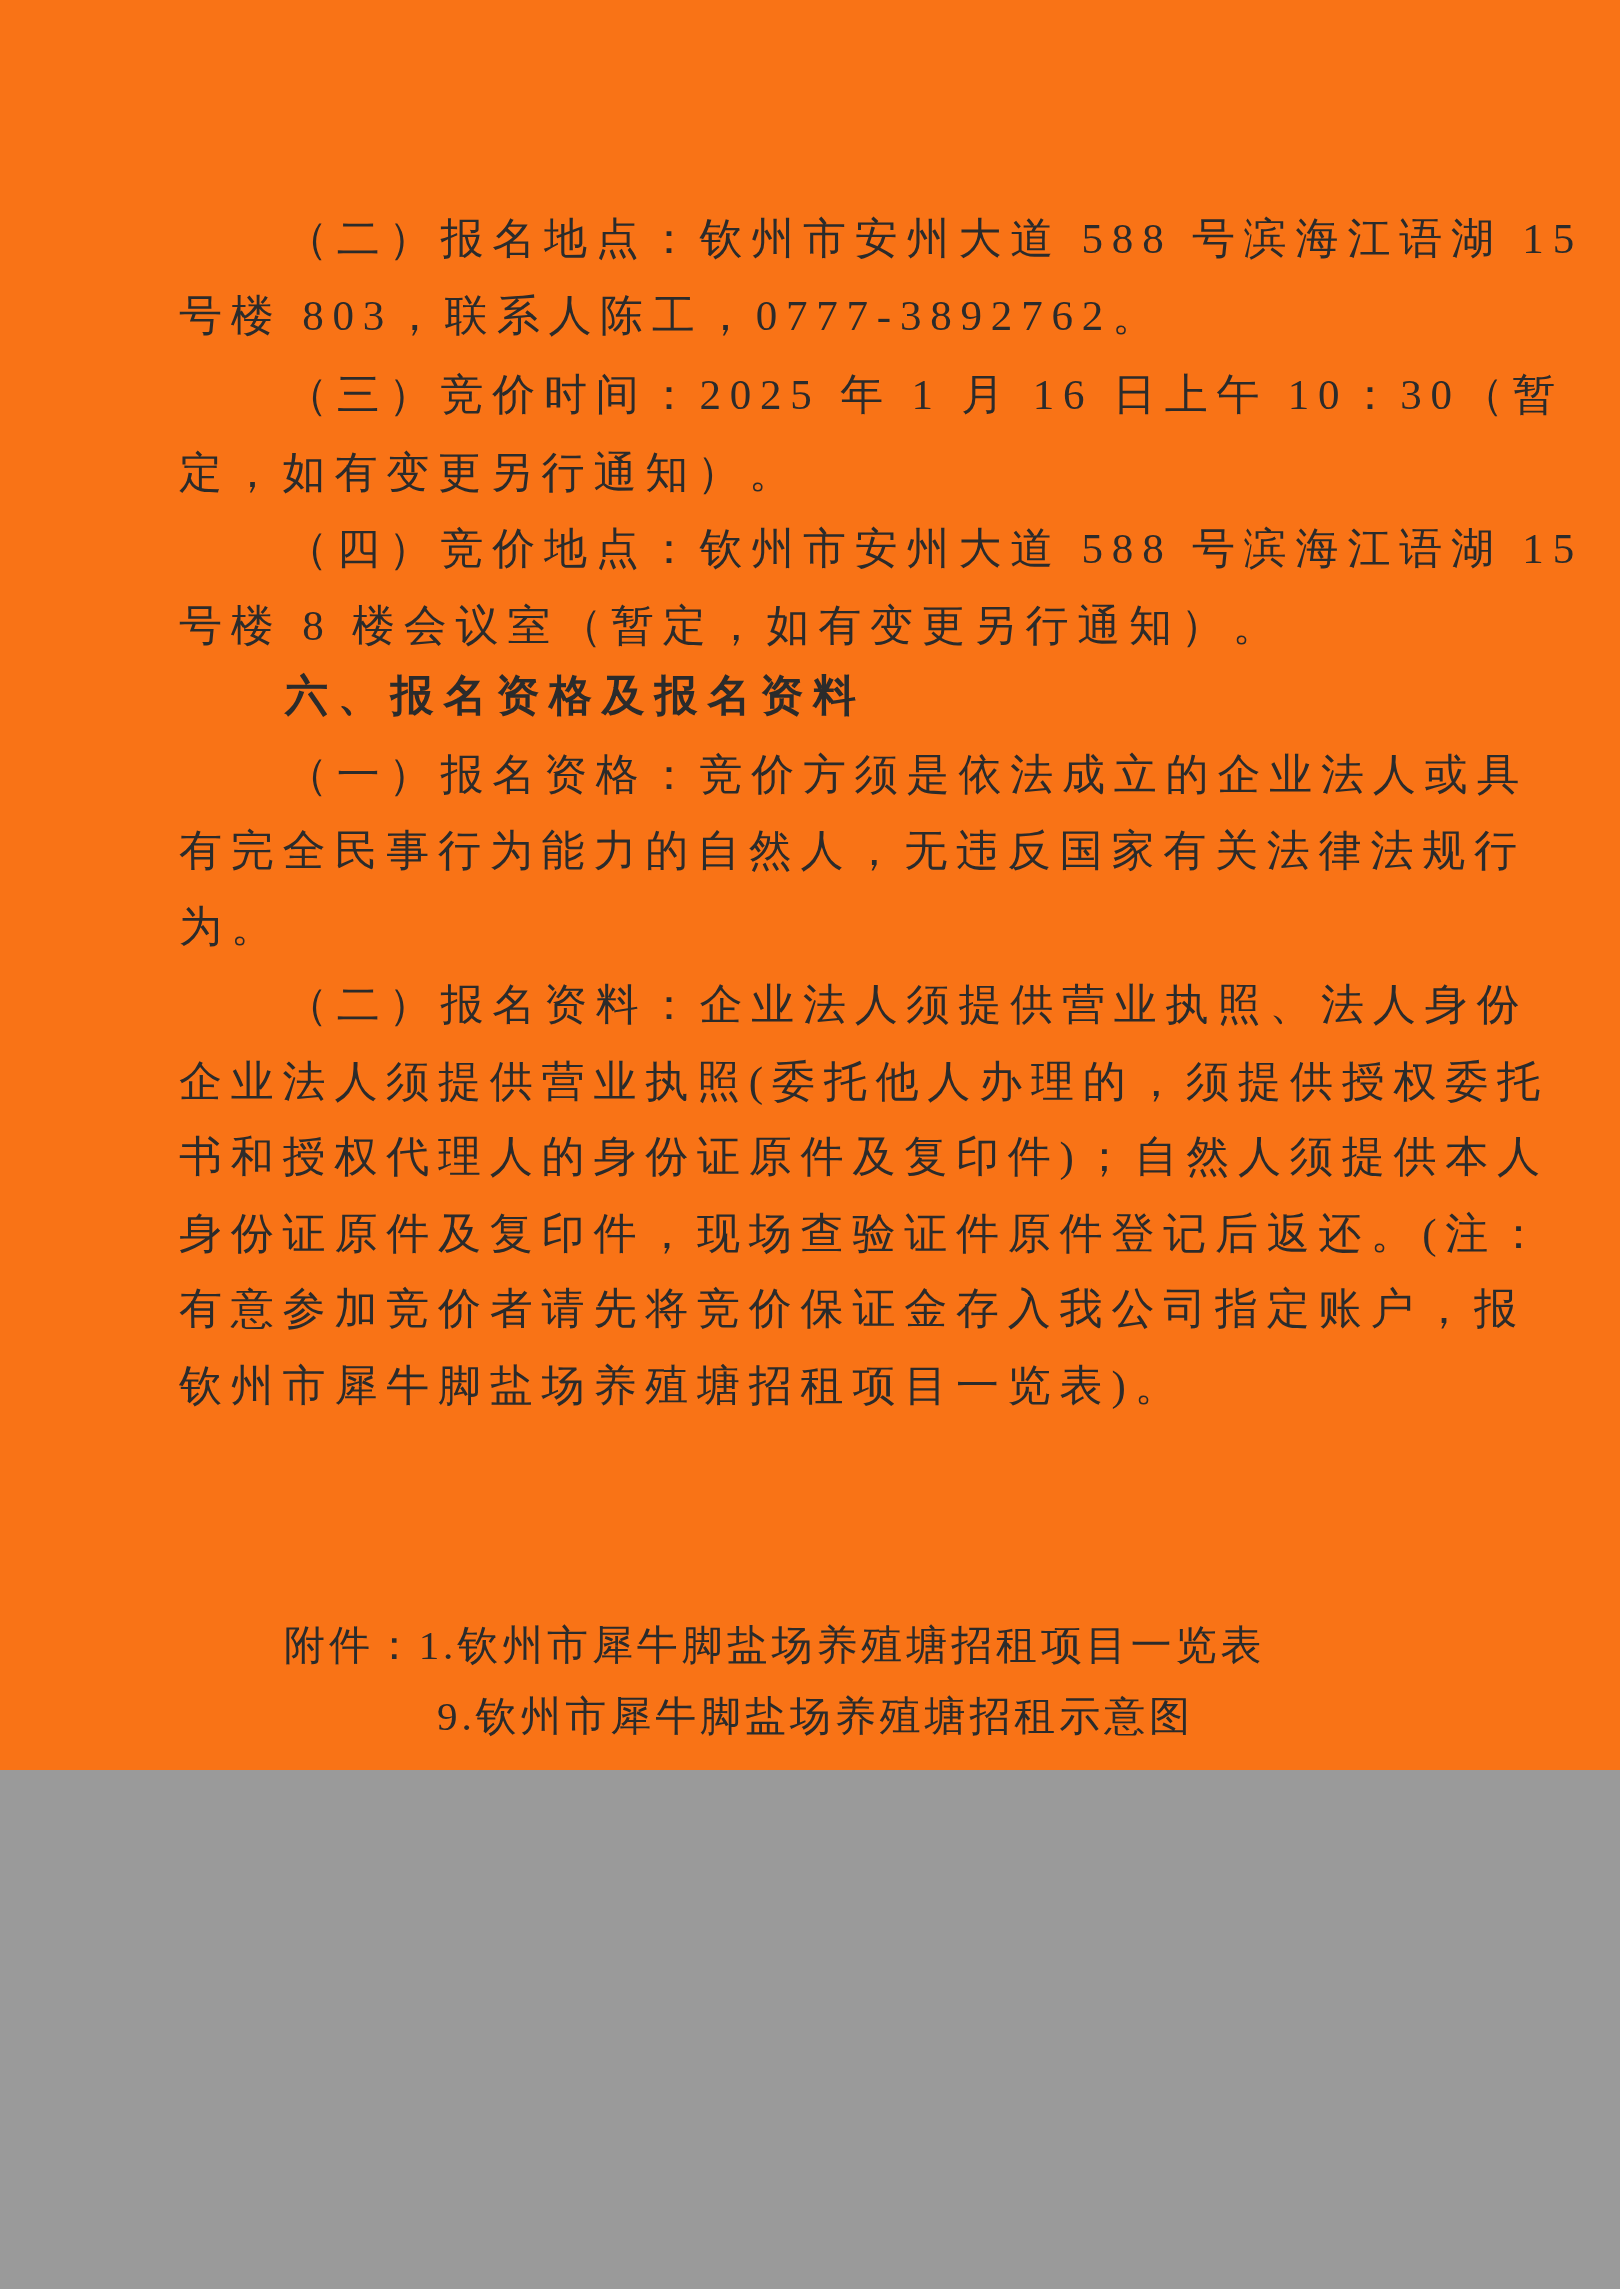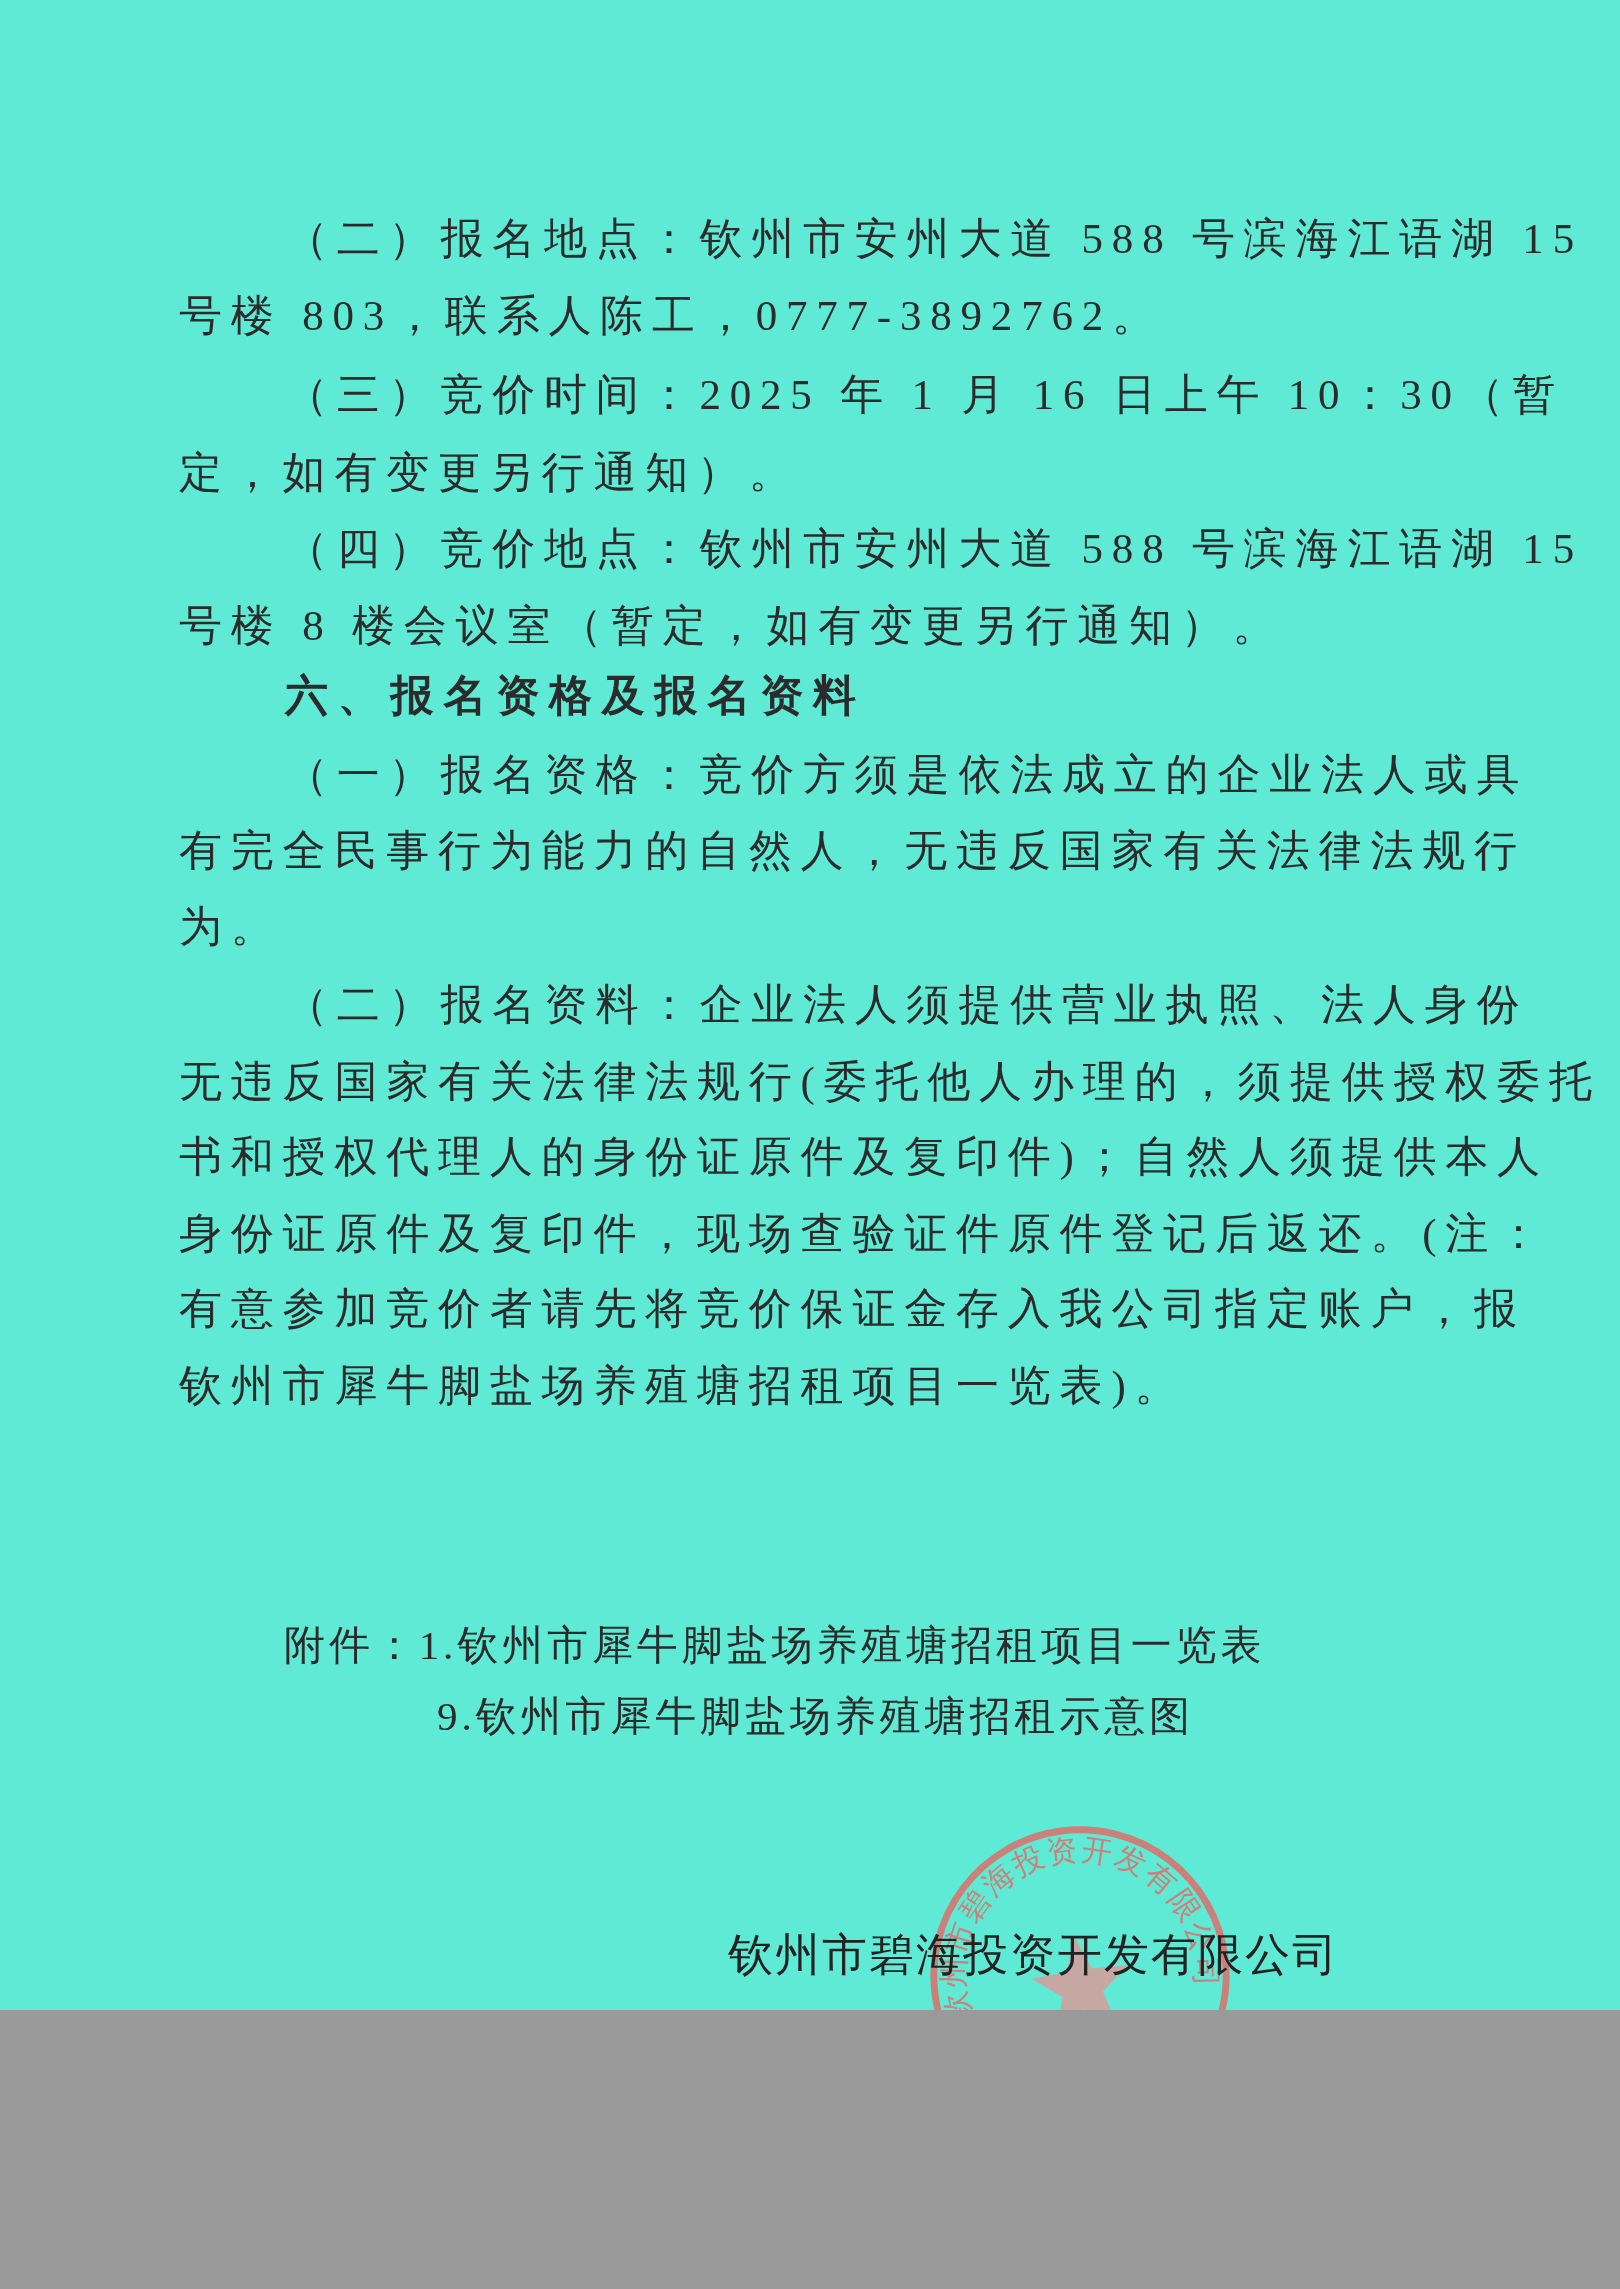--- a/index.html
+++ b/index.html
@@ -1,19 +1,19 @@
 <!DOCTYPE html>
 <html><head>
 <meta charset="utf-8">
 <style>
   html,body{margin:0;padding:0;background:#9a9a9a;}
   .page{
     position:relative;
-    width:1620px;height:2010px;
-    background:#5eead4;
+    width:1620px;height:1770px;
+    background:#f97316;
     margin:0 auto;
     overflow:hidden;
     font-family:"Liberation Serif","DejaVu Serif",serif;
     color:#282828;
     text-align:right;
   }
   .bodyline{
     position:absolute;
     left:179px;
     font-size:43px;
@@ -73,21 +73,21 @@
   <div class="bodyline" style="top:288px">号楼 803，联系人陈工，0777-3892762。</div>
   <div class="bodyline indent" style="top:367px">（三）竞价时间：2025 年 1 月 16 日上午 10：30（暂</div>
   <div class="bodyline" style="top:445px">定，如有变更另行通知）。</div>
   <div class="bodyline indent" style="top:521px">（四）竞价地点：钦州市安州大道 588 号滨海江语湖 15</div>
   <div class="bodyline" style="top:598px">号楼 8 楼会议室（暂定，如有变更另行通知）。</div>
   <div class="bodyline indent bold" style="top:668px">六、报名资格及报名资料</div>
   <div class="bodyline indent" style="top:747px">（一）报名资格：竞价方须是依法成立的企业法人或具</div>
   <div class="bodyline" style="top:823px">有完全民事行为能力的自然人，无违反国家有关法律法规行</div>
   <div class="bodyline" style="top:899px">为。</div>
   <div class="bodyline indent" style="top:977px">（二）报名资料：企业法人须提供营业执照、法人身份</div>
-  <div class="bodyline" style="top:1054px">无违反国家有关法律法规行(委托他人办理的，须提供授权委托</div>
+  <div class="bodyline" style="top:1054px">企业法人须提供营业执照(委托他人办理的，须提供授权委托</div>
   <div class="bodyline" style="top:1206px">身份证原件及复印件，现场查验证件原件登记后返还。(注：</div>
   <div class="bodyline" style="top:1129px">书和授权代理人的身份证原件及复印件)；自然人须提供本人</div>
   <div class="bodyline" style="top:1281px">有意参加竞价者请先将竞价保证金存入我公司指定账户，报</div>
   <div class="bodyline" style="top:1358px">钦州市犀牛脚盐场养殖塘招租项目一览表)。</div>
 
   <div class="attachline" style="left:284px;top:1619px">附件：1.钦州市犀牛脚盐场养殖塘招租项目一览表</div>
   <div class="attachline" style="left:437px;top:1690px">9.钦州市犀牛脚盐场养殖塘招租示意图</div>
 
   <div class="companyline">钦州市碧海投资开发有限公司</div>
 

